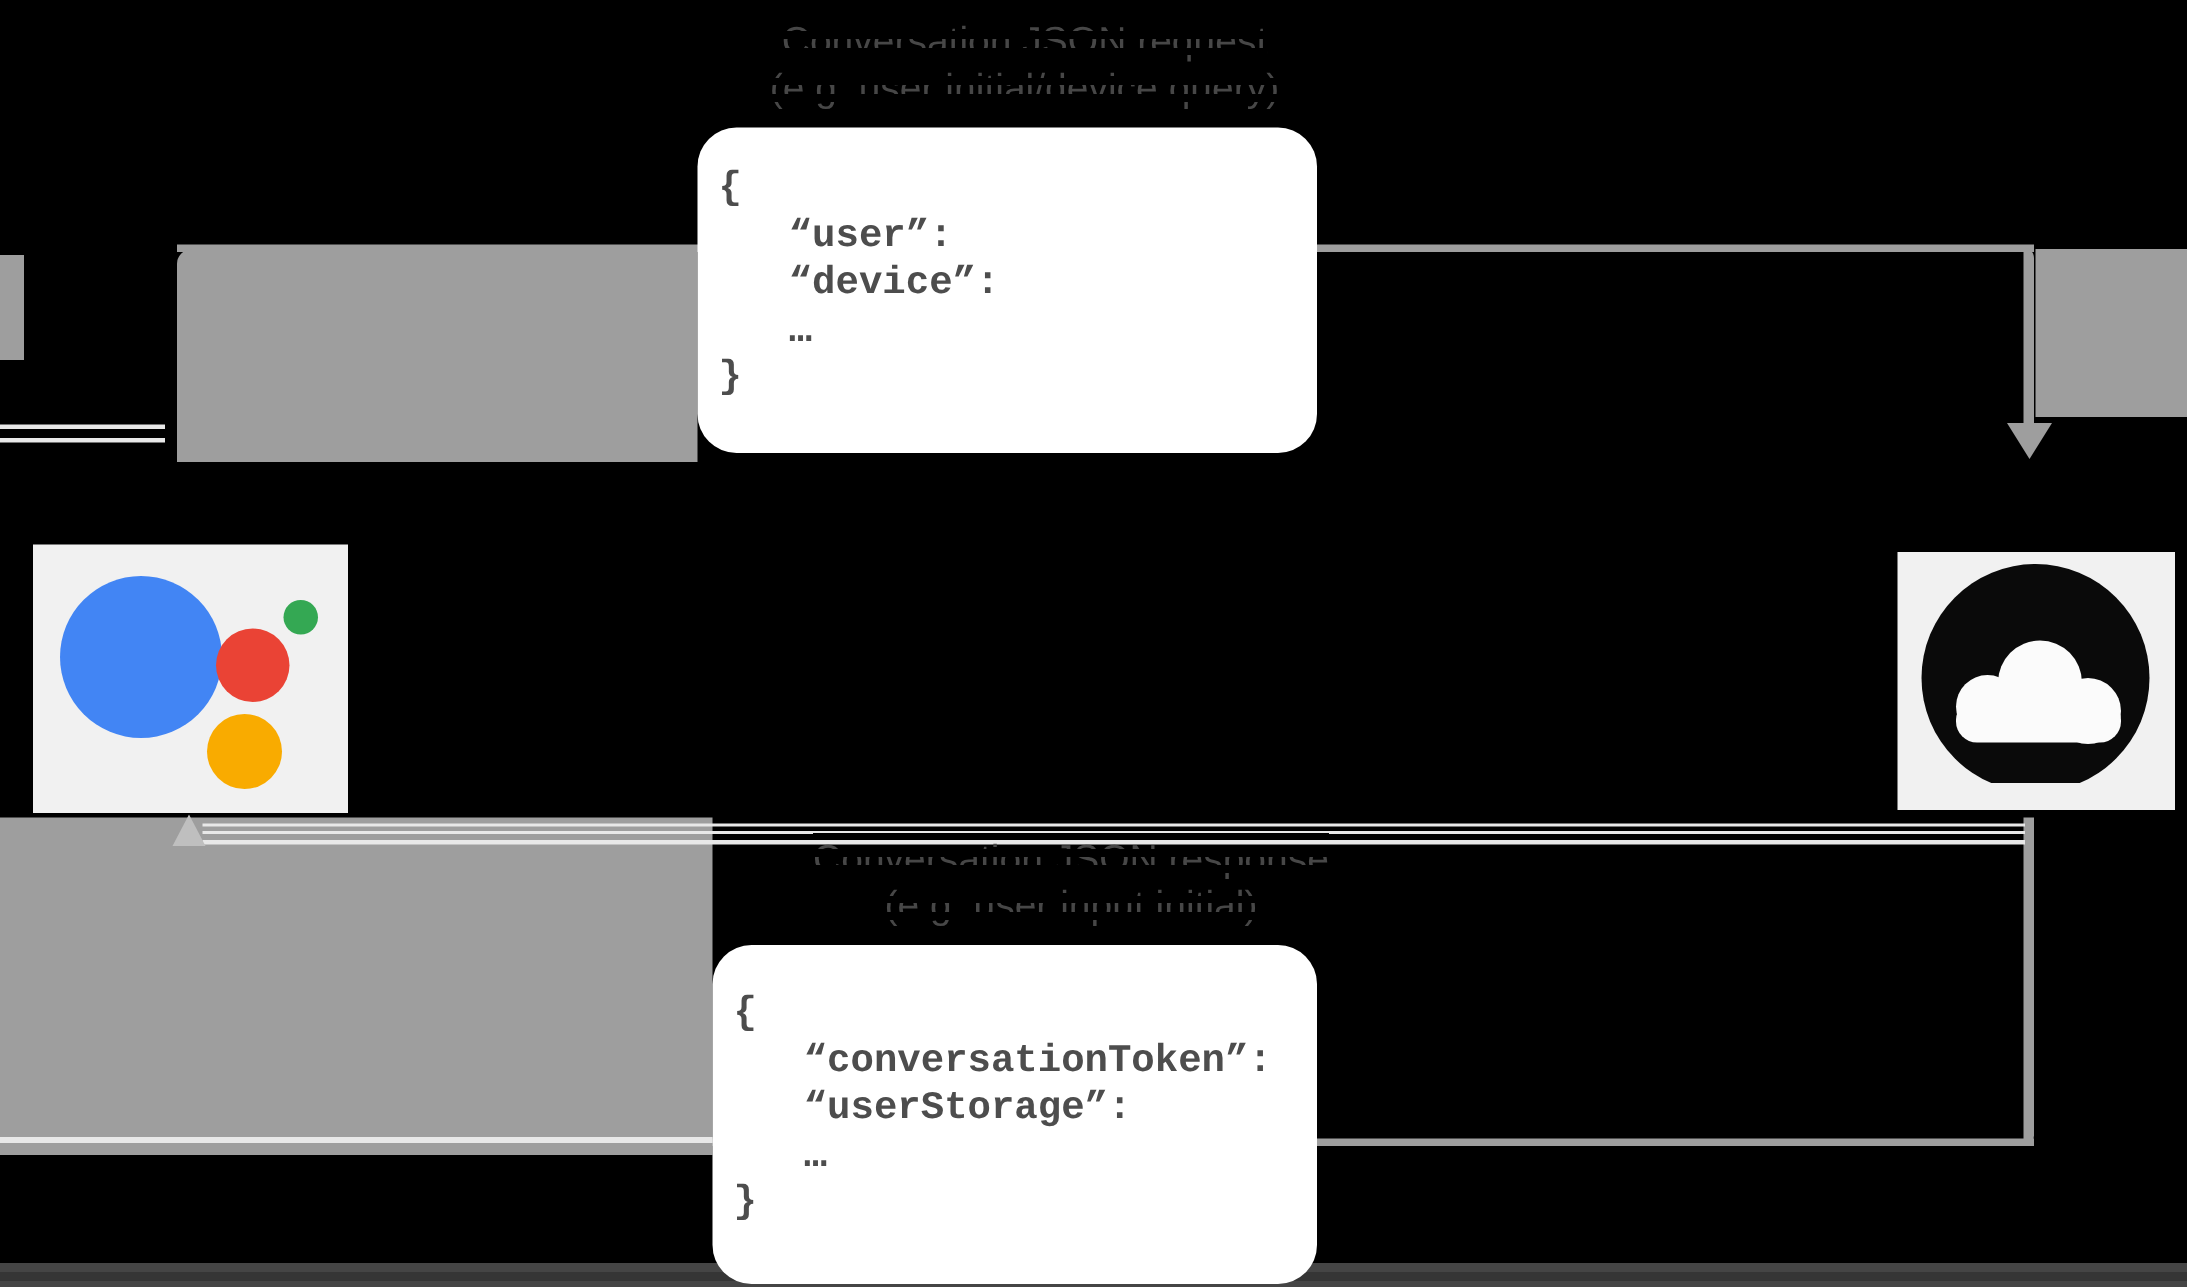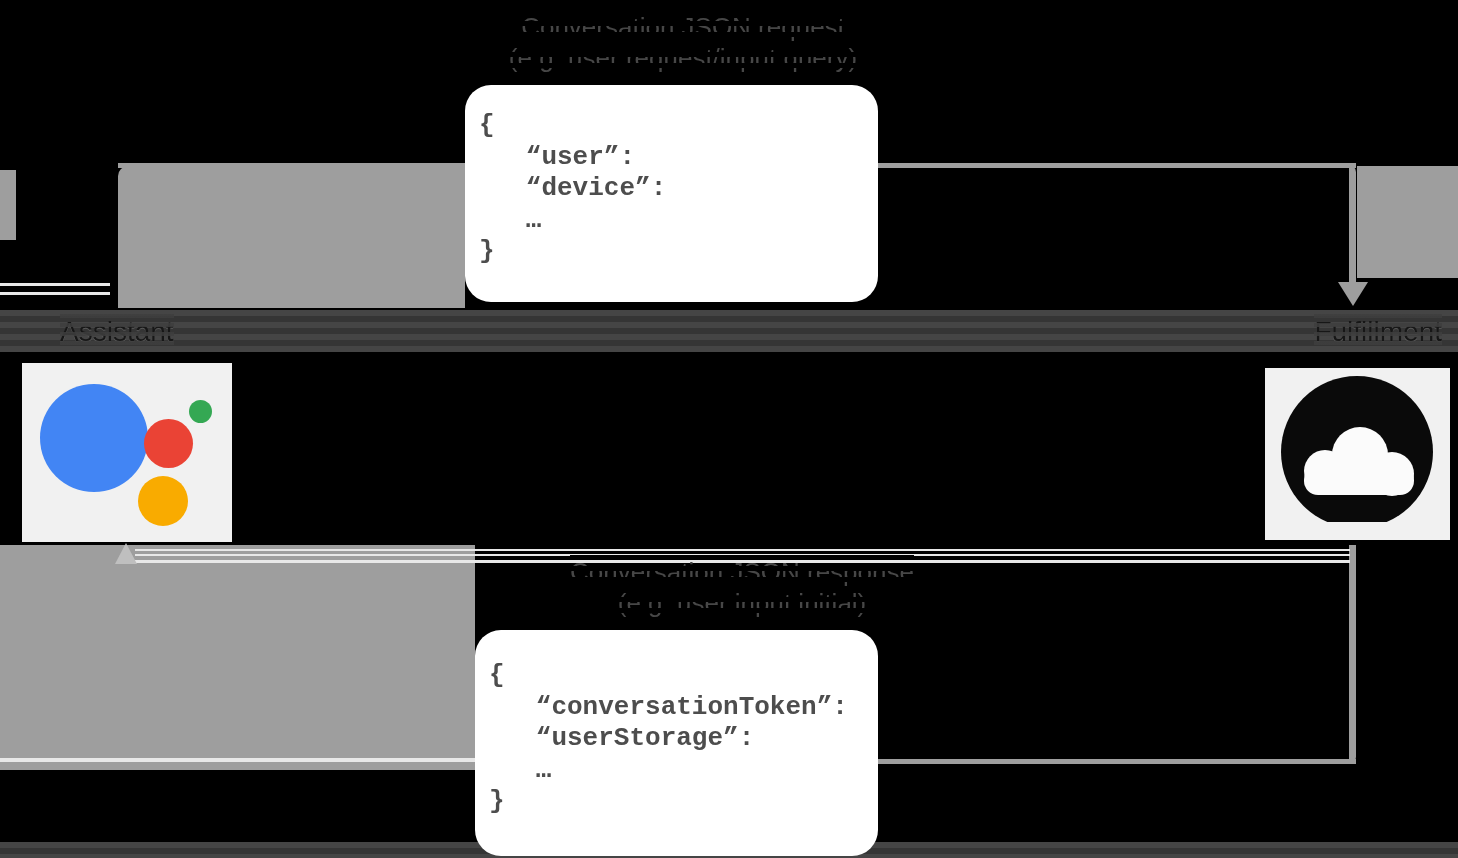--- a/index.html
+++ b/index.html
@@ -41,45 +41,41 @@
   .node-box{position:absolute;background:#f1f1f1;z-index:4;}
   .circle{position:absolute;border-radius:50%;}
 </style>
 </head>
 <body>
 
 <div id="stage">
 
   <div class="title-wrap" style="left:0;top:12px;width:1340px;">
     <div><span class="glitch-text title-line">Conversation JSON request</span></div>
-    <div><span class="glitch-text title-line">(e.g. user request/input query)</span></div>
+    <div><span class="glitch-text title-line">(e.g. user initial/device query)</span></div>
   </div>
 
   <div class="hline" style="left:118px;top:163px;width:1238px;height:5px;z-index:1;"></div>
   <div class="gray" style="left:118px;top:166px;width:347px;height:142px;border-top-left-radius:10px;z-index:1;"></div>
   <div class="gray" style="left:0;top:170px;width:16px;height:70px;z-index:1;"></div>
   <div class="gray" style="left:1357px;top:166px;width:101px;height:112px;z-index:1;"></div>
   <div class="vline" style="left:1349px;top:165px;width:7px;height:119px;border-top-right-radius:7px;z-index:2;"></div>
   <div class="arrow-down" style="left:1338px;top:282px;z-index:2;"></div>
 
   <div class="whiteline" style="left:0;top:283px;width:110px;height:3px;z-index:1;"></div>
   <div class="whiteline" style="left:0;top:292px;width:110px;height:3px;z-index:1;"></div>
 
   <div class="json-box" style="left:465px;top:85px;width:413px;height:217px;">
     <div class="json-code" style="left:14px;top:25px;">{
    “user”:
    “device”:
    …
 }</div>
   </div>
 
-  <div class="band" style="top:310px;height:42px;z-index:2;">
-    <span class="band-text" style="position:absolute;left:60px;top:6px;font-size:28px;">Assistant</span>
-    <span class="band-text" style="position:absolute;right:16px;top:6px;font-size:28px;">Fulfillment</span>
-  </div>
 
   <div class="node-box" style="left:22px;top:363px;width:210px;height:179px;">
     <div>
       <div class="circle" style="left:18px;top:21px;width:108px;height:108px;background:#4285F4;"></div>
       <div class="circle" style="left:122px;top:56px;width:49px;height:49px;background:#EA4335;"></div>
       <div class="circle" style="left:167px;top:37px;width:23px;height:23px;background:#34A853;"></div>
       <div class="circle" style="left:116px;top:113px;width:50px;height:50px;background:#F9AB00;"></div>
     </div>
   </div>
 
@@ -98,21 +94,21 @@
 
   <div class="gray" style="left:0;top:545px;width:475px;height:225px;z-index:1;"></div>
   <div class="whiteline" style="left:135px;top:549px;width:1215px;height:2px;z-index:2;"></div>
   <div class="whiteline" style="left:135px;top:554px;width:1215px;height:2px;z-index:2;"></div>
   <div class="whiteline" style="left:135px;top:560px;width:1215px;height:3px;z-index:2;"></div>
   <div class="vline" style="left:1349px;top:545px;width:7px;height:219px;border-bottom-right-radius:7px;z-index:1;"></div>
   <div class="hline" style="left:475px;top:759px;width:881px;height:5px;z-index:1;"></div>
   <div class="whiteline" style="left:0;top:758px;width:475px;height:4px;z-index:2;"></div>
   <div class="arrow-up" style="left:115px;top:543px;z-index:3;"></div>
 
-  <div class="title-wrap" style="left:0;top:557px;width:1370px;z-index:3;padding-left:44px;">
+  <div class="title-wrap" style="left:16px;top:557px;width:1370px;z-index:3;">
     <div><span class="glitch-text title-line">Conversation JSON response</span></div>
     <div><span class="glitch-text title-line">(e.g. user input initial)</span></div>
   </div>
 
   <div class="json-box" style="left:475px;top:630px;width:403px;height:226px;">
     <div class="json-code" style="left:14px;top:30px;">{
    “conversationToken”:
    “userStorage”:
    …
 }</div>

